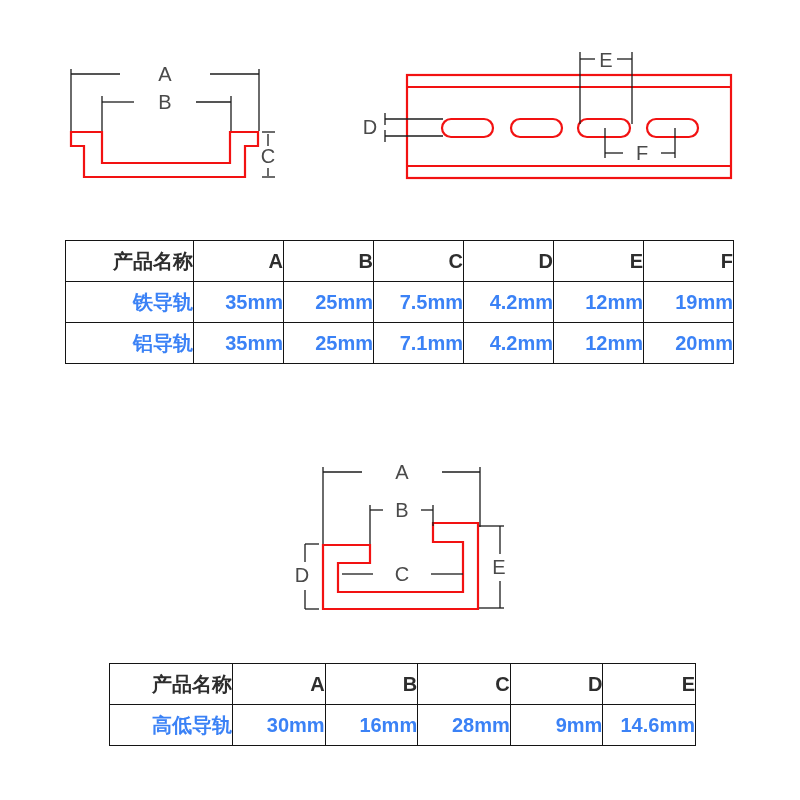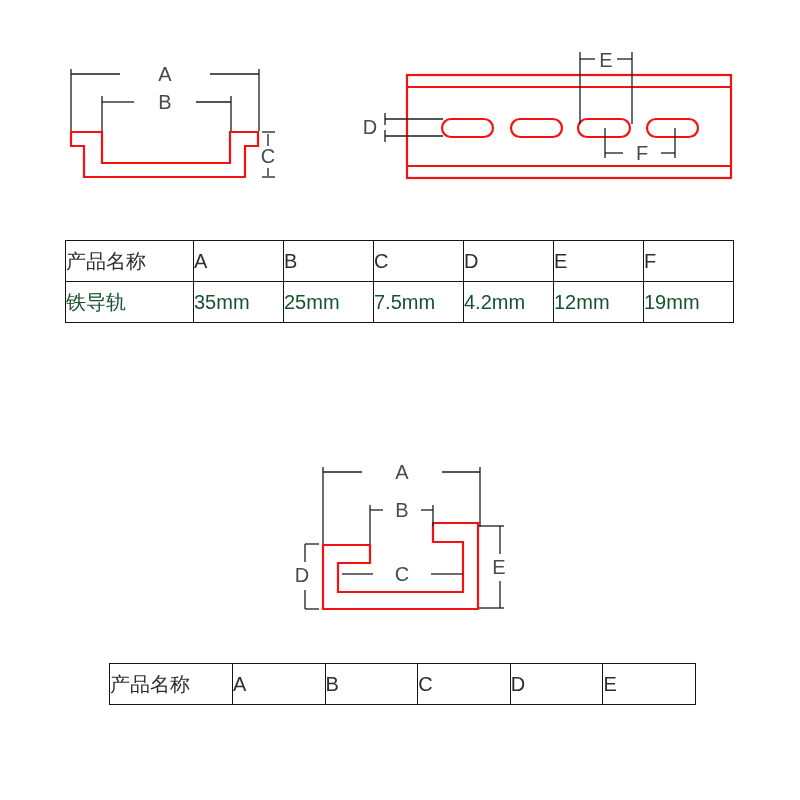--- a/index.html
+++ b/index.html
@@ -5,25 +5,25 @@
   html,body{margin:0;padding:0;background:#fff;}
   #canvas{
     position:relative;width:800px;height:800px;background:#ffffff;overflow:hidden;
     font-family:"Liberation Sans","DejaVu Sans",sans-serif;
   }
   .abs{position:absolute;}
   table.spec{
     border-collapse:collapse;table-layout:fixed;background:#fff;
   }
   table.spec td,table.spec th{
-    border:1.5px solid #141414;height:40px;text-align:left;vertical-align:middle;
-    font-size:20px;font-weight:400;padding:0;overflow:hidden;
+    border:1.5px solid #141414;height:40px;text-align:right;vertical-align:middle;
+    font-size:20px;font-weight:700;padding:0;overflow:hidden;
   }
   table.spec th{color:#2e2e2e;}
-  table.spec td{color:#14532d;}
+  table.spec td{color:#3b82f6;}
   svg text{
     font-family:"Liberation Sans","DejaVu Sans",sans-serif;
     font-size:20px;fill:#4a4a4a;
   }
   .redline{stroke:#f21212;stroke-width:2.2;fill:none;stroke-linejoin:miter;}
   .dim{stroke:#1c1c1c;stroke-width:1.3;fill:none;}
 </style>
 </head>
 <body>
 
@@ -111,20 +111,29 @@
     </tr>
     <tr>
       <td>铁导轨</td>
       <td>35mm</td>
       <td>25mm</td>
       <td>7.5mm</td>
       <td>4.2mm</td>
       <td>12mm</td>
       <td>19mm</td>
     </tr>
+    <tr>
+      <td>铝导轨</td>
+      <td>35mm</td>
+      <td>25mm</td>
+      <td>7.1mm</td>
+      <td>4.2mm</td>
+      <td>12mm</td>
+      <td>20mm</td>
+    </tr>
   </tbody>
     </table>
 
   <svg class="abs" style="left:285px;top:450px;" width="230" height="175" viewBox="0 0 230 175">
     <path class="redline" d="M38,159 V95 H85 V113 H53 V142 H178 V92 H148 V73 H193 V159 Z"></path>
     <g class="dim">
       <line x1="38" y1="22" x2="77" y2="22"></line>
       <line x1="157" y1="22" x2="195" y2="22"></line>
       <line x1="38" y1="17" x2="38" y2="94"></line>
       <line x1="195" y1="17" x2="195" y2="77"></line>
@@ -169,16 +178,24 @@
     </colgroup>
     <tbody>
         <tr>
       <th>产品名称</th>
       <th>A</th>
       <th>B</th>
       <th>C</th>
       <th>D</th>
       <th>E</th>
     </tr>
+    <tr>
+      <td>高低导轨</td>
+      <td>30mm</td>
+      <td>16mm</td>
+      <td>28mm</td>
+      <td>9mm</td>
+      <td>14.6mm</td>
+    </tr>
   </tbody>
     </table>
 
 </div>
 
 </body></html>

